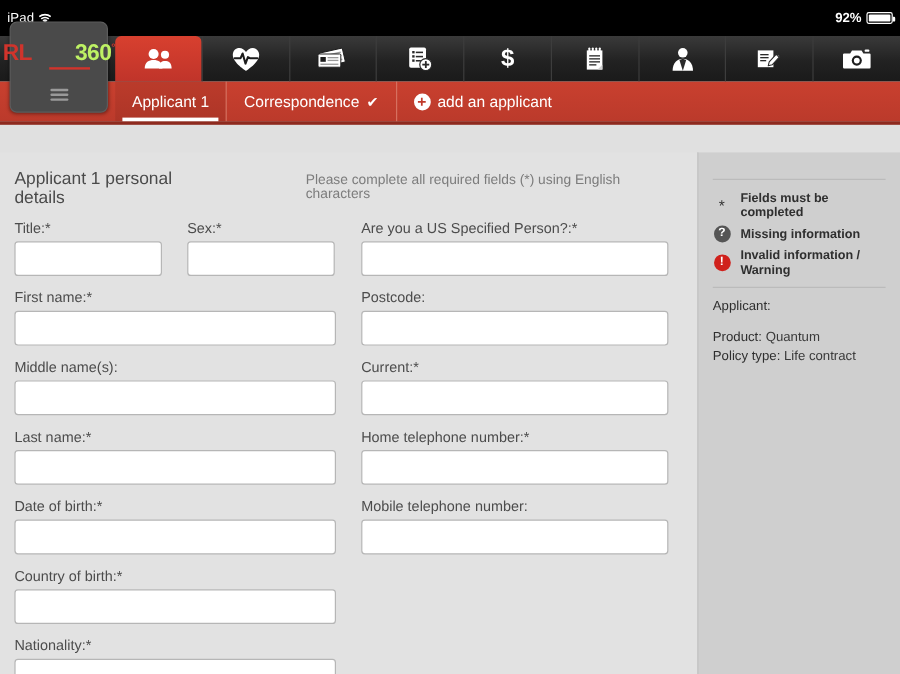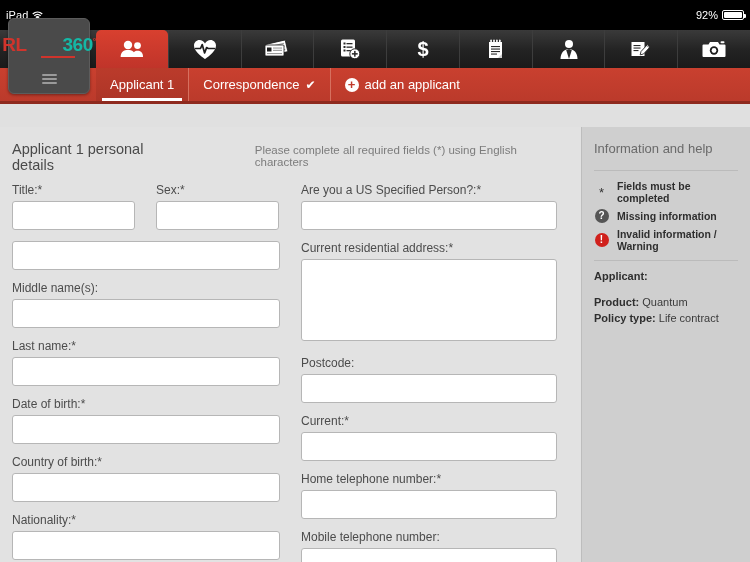--- a/index.html
+++ b/index.html
@@ -27,21 +27,21 @@
   .wifi-icon { display: inline-block; width: 11px; height: 9px; position: relative; }
   .wifi-icon svg { display: block; }
   .sb-center {
     position: absolute; left: 0; right: 0;
     text-align: center; font-size: 11px; font-weight: bold;
     pointer-events: none;
     margin-top: 44px;
   }
   .sb-right {
     margin-left: auto; display: flex; align-items: center; gap: 4px;
-    font-size: 11px; position: relative; z-index: 2;
+    font-size: 11px; position: relative; z-index: 2; font-weight: bold;
   }
   .battery {
     width: 22px; height: 10px;
     border: 1px solid #fff; border-radius: 2px;
     position: relative; display: inline-block;
   }
   .battery::after {
     content: ""; position: absolute; right: -3px; top: 3px;
     width: 2px; height: 4px; background: #fff; border-radius: 0 1px 1px 0;
   }
@@ -123,21 +123,21 @@
     align-items: center; justify-content: flex-start;
     padding-top: 16px;
     z-index: 20;
     box-shadow: 0 1px 3px rgba(0,0,0,0.4);
   }
   .logo-text {
     font-size: 19px; font-weight: bold; letter-spacing: -0.5px;
     line-height: 1; position: relative;
   }
   .logo-rl { color: #d0342c; }
-  .logo-360 { color: #14b8a6; margin-left: 36px; }
+  .logo-360 { color: #bef264; margin-left: 36px; }
   .logo-deg {
     color: #d0342c; font-size: 9px; vertical-align: super;
   }
   .logo-underline {
     width: 34px; height: 2px; background: #d0342c;
     margin: 2px 0 0 18px;
   }
   .hamburger { margin-top: 14px; }
   .hamburger span {
     display: block; width: 15px; height: 2px;
@@ -220,21 +220,21 @@
     color: #fff; font-size: 10px; font-weight: bold; line-height: 1;
     font-family: "Liberation Sans", sans-serif;
   }
   .badge-q { background: #555; }
   .badge-x { background: #d0211c; }
   .star-dot { color: #333; font-size: 13px; line-height: 9px; }
   .legend-text {
     font-size: 10.5px; font-weight: bold; color: #2f2f2f;
   }
   .side-row { font-size: 11px; color: #2f2f2f; margin-bottom: 4px; }
-  .side-row b { font-weight: bold; }
+  .side-row b { font-weight: normal; }
   .side-row .val { font-weight: normal; color: #3a3a3a; }
   .side-applicant { margin: 4px 0 14px 0; }
 </style>
 </head>
 <body>
 
 <div class="statusbar">
   <div class="sb-left">
     <span class="sb-device">iPad</span>
     <span class="wifi-icon">
@@ -423,20 +423,21 @@
             <label>Title:*</label>
             <input type="text" value="" style="">
           </div>
           <div class="field half">
             <label>Sex:*</label>
             <input type="text" value="" style="">
           </div>
         </div>
 
         <div class="field">
+          <label>First name:*</label>
           <input type="text" value="" style="">
         </div>
 
         <div class="field">
           <label>Middle name(s):</label>
           <input type="text" value="" style="">
         </div>
 
         <div class="field">
           <label>Last name:*</label>
@@ -458,24 +459,20 @@
           <input type="text" value="" style="">
         </div>
       </div>
 
       <div class="col-right">
         <div class="field">
           <label>Are you a US Specified Person?:*</label>
           <input type="text" value="" style="">
         </div>
 
-        <div class="field">
-          <label>Current residential address:*</label>
-          <textarea style=""></textarea>
-        </div>
 
         <div class="field">
           <label>Postcode:</label>
           <input type="text" value="" style="">
         </div>
 
         <div class="field">
           <label>Current:*</label>
           <input type="text" value="" style="">
         </div>
@@ -488,21 +485,20 @@
         <div class="field">
           <label>Mobile telephone number:</label>
           <input type="text" value="" style="">
         </div>
       </div>
 
     </div>
   </div>
 
   <div class="sidebar">
-    <div class="side-title">Information and help</div>
     <div class="side-divider"></div>
 
     <div class="legend-item">
       <span class="legend-icon">
         <span class="star-dot">*</span>
       </span>
       <span class="legend-text">Fields must be completed</span>
     </div>
 
     <div class="legend-item">

